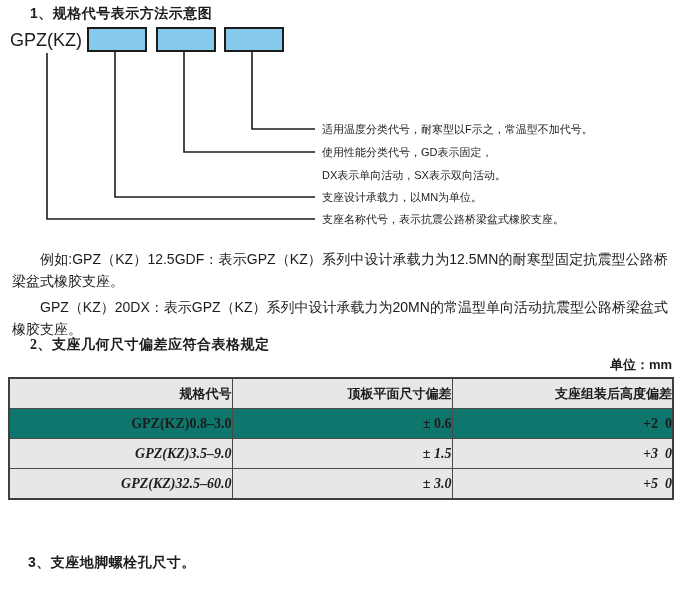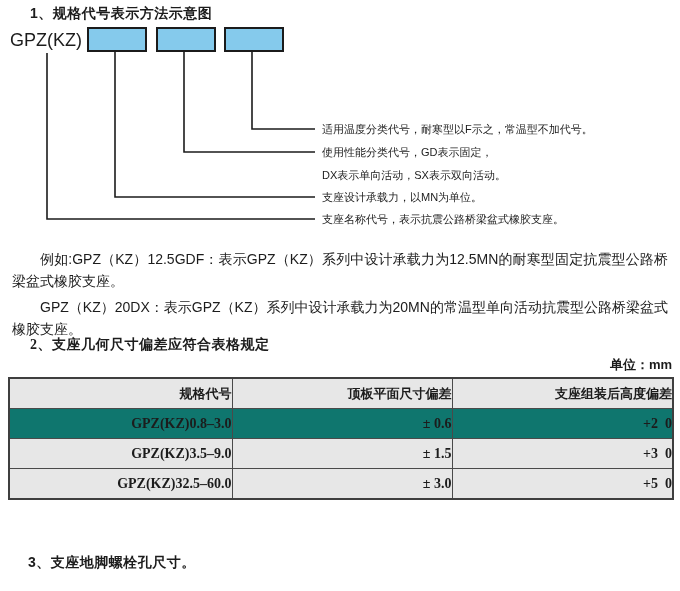--- a/index.html
+++ b/index.html
@@ -30,21 +30,21 @@
     border:1.5px solid #4a4a4a;text-align:right;vertical-align:middle;padding:0;
   }
   table.tol th{
     height:29px;font-size:13px;font-weight:700;background:#E7E7E7;
     font-family:"Liberation Sans",sans-serif;
   }
   table.tol td{
     height:29px;font-size:14px;font-weight:600;
     font-family:"Liberation Serif",serif;background:#0f766e;
   }
-  table.tol tr.alt td{background:#E7E7E7;}
+  table.tol tr.alt td{background:#E7E7E7;font-style:italic;}
   .col-a{width:223px;} .col-b{width:220px;} .col-c{width:221px;}
 </style>
 </head>
 <body>
 
 <div class="page">
 
   <div class="sec-title" style="left:30px;top:5px;">1、规格代号表示方法示意图</div>
 
   <div class="prefix-label">GPZ(KZ)</div>

